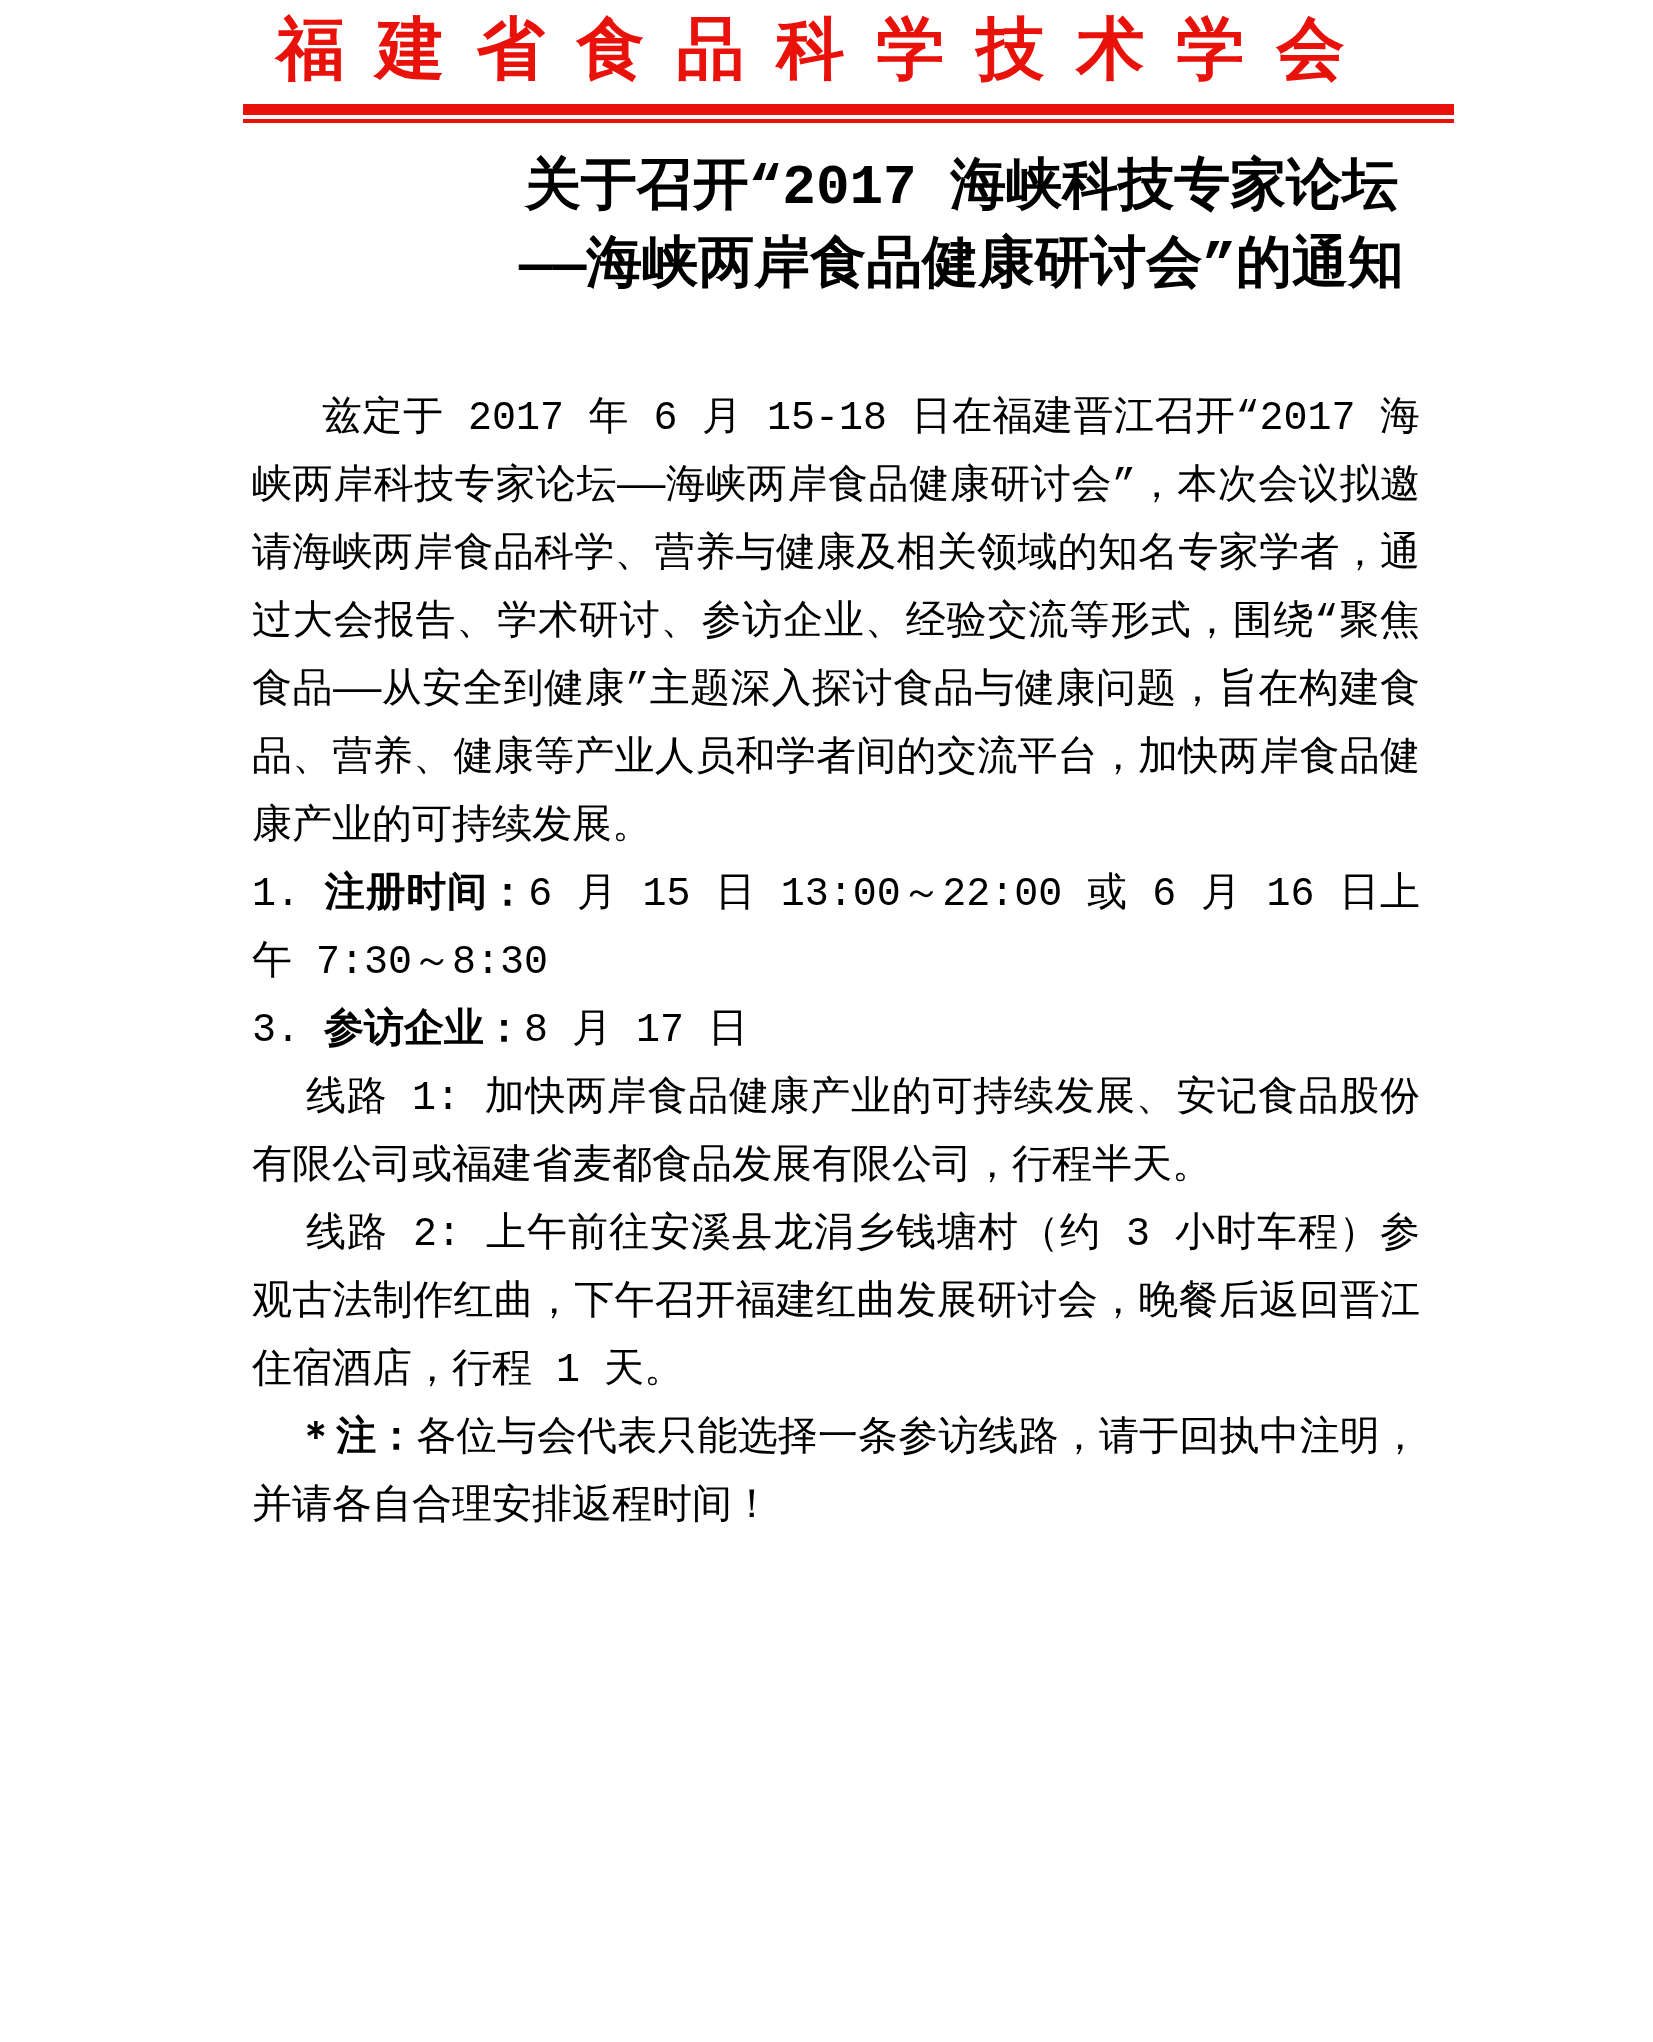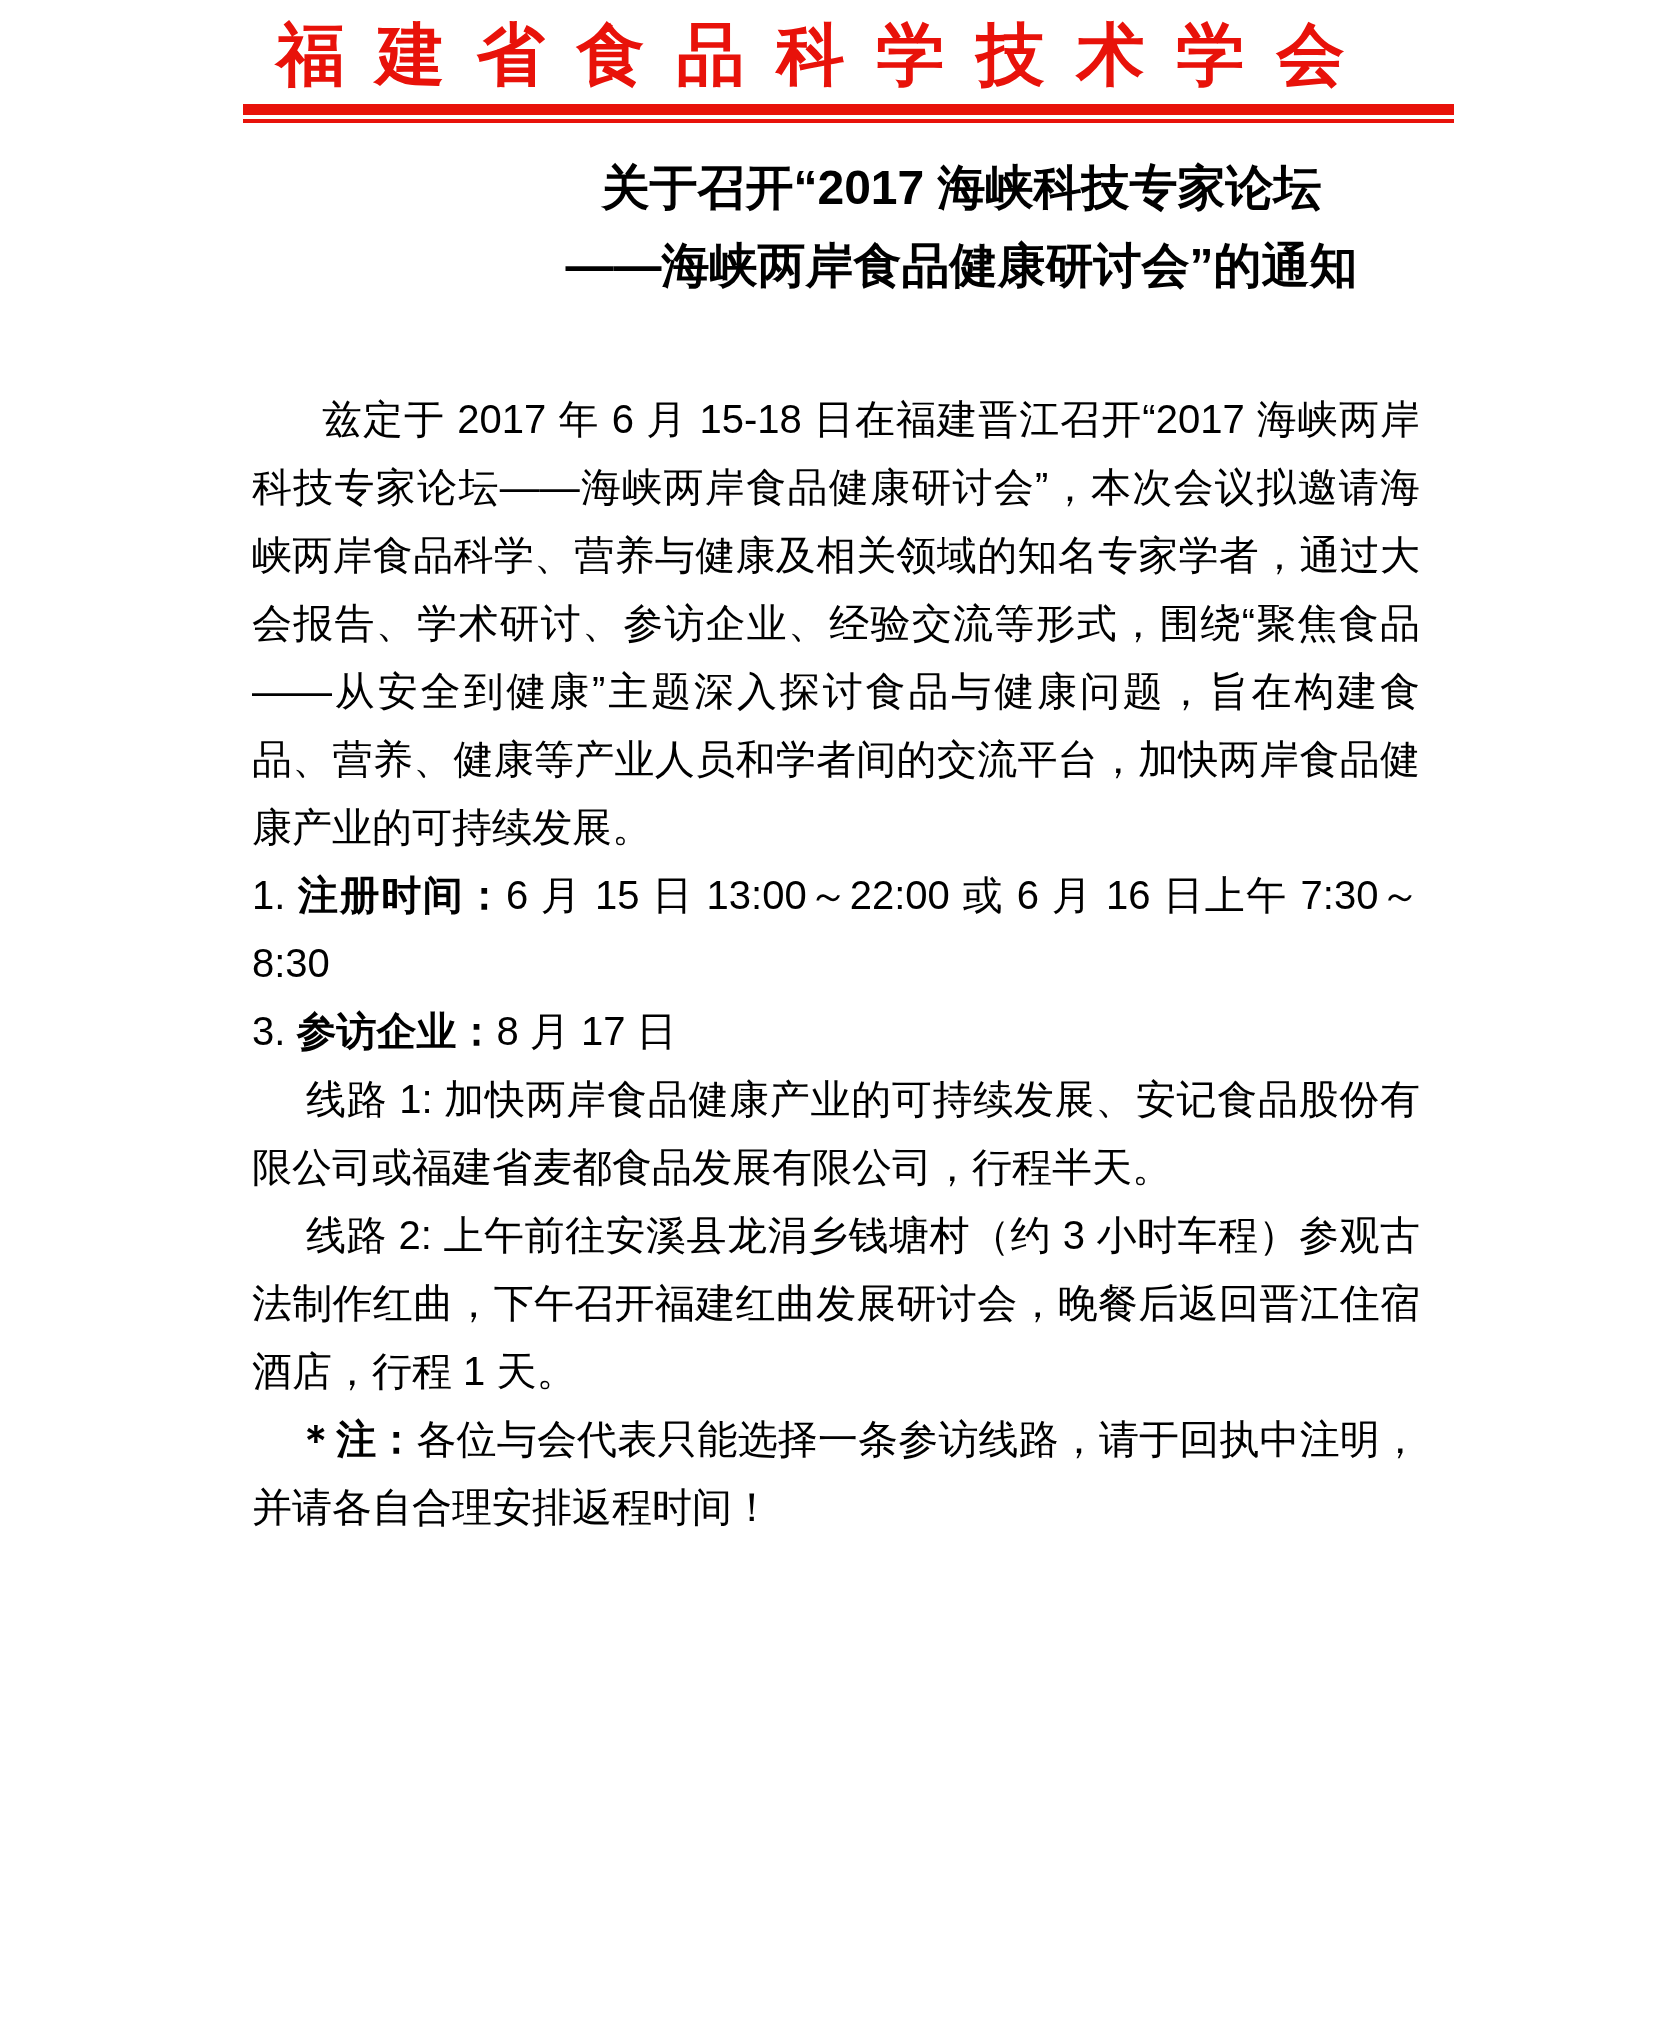--- a/index.html
+++ b/index.html
@@ -4,21 +4,21 @@
 <style>
   :root { --red: #e8120a; }
   * { box-sizing: border-box; }
   html, body { margin: 0; padding: 0; background: #ffffff; }
   .page {
     position: relative;
     width: 1653px;
     height: 1774px;
     background: #ffffff;
     overflow: hidden;
-    font-family: Liberation Sans, sans-serif;
+    font-family: Liberation Mono, monospace;
     color: #000000;
   }
   .letterhead {
     margin-top: 12px;
     text-align: center;
     font-size: 68px;
     font-weight: bold;
     color: var(--red);
     letter-spacing: 32px;
     white-space: nowrap;
@@ -31,21 +31,21 @@
   }
   .rule-thin {
     height: 4px;
     background: var(--red);
     margin: 4px 199px 0 243px;
   }
   .title-block {
     margin: 26px 120px 0 390px;
     text-align: center;
     font-weight: bold;
-    font-size: 48px;
+    font-size: 56px;
     line-height: 78px;
   }
   .title-line { margin: 0; }
   .body-text {
     margin: 80px 233px 0 252px;
     font-size: 40px;
     line-height: 68px;
     text-align: justify;
     text-justify: inter-character;
   }

